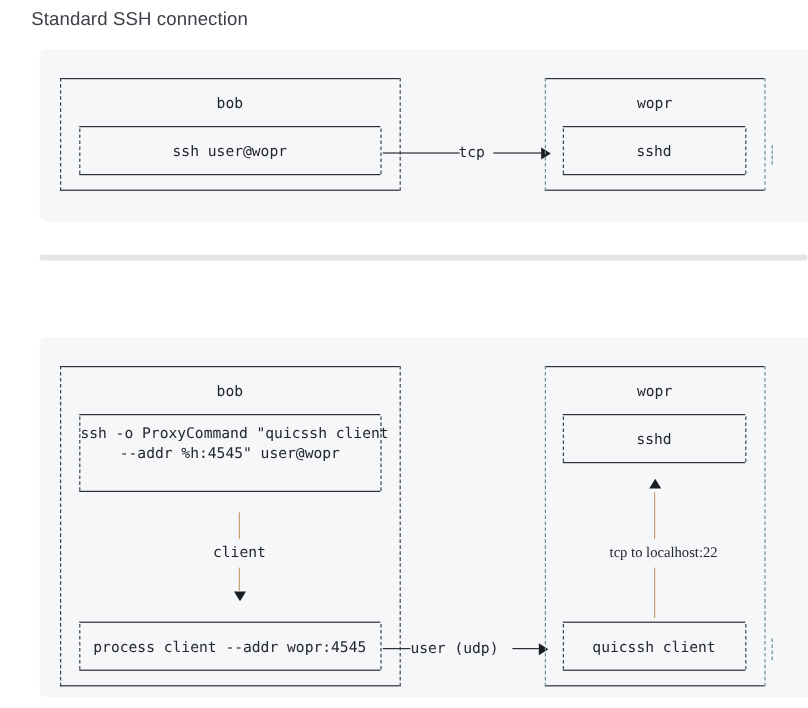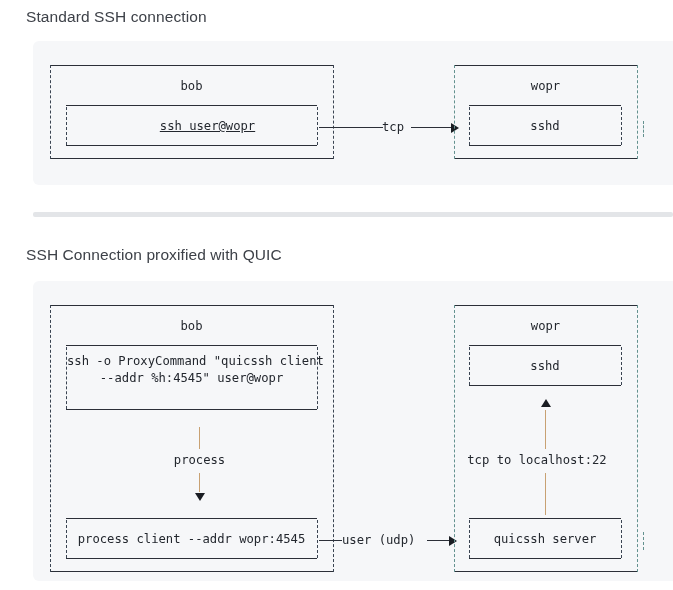--- a/index.html
+++ b/index.html
@@ -139,21 +139,21 @@
         <div class="vline-dashed" style="left:17px;  top:24px;  height:94px;"></div>
         <div class="vline-dashed" style="left:300px; top:24px;  height:94px;"></div>
         <div class="mono center" style="left:17px; top:37px; width:283px;">bob</div>
       </div>
 
       <div>
         <div class="hline" style="left:33px;  top:64px;  width:251px;"></div>
         <div class="hline" style="left:33px;  top:104px; width:251px;"></div>
         <div class="vline-dashed" style="left:33px;  top:66px;  height:38px;"></div>
         <div class="vline-dashed" style="left:284px; top:66px;  height:38px;"></div>
-        <div class="mono center" style="left:49px; top:77px; width:251px;text-decoration:underline;">ssh user@wopr</div>
+        <div class="mono center" style="left:33px; top:77px; width:251px;">ssh user@wopr</div>
       </div>
 
       <div>
         <div class="hline" style="left:286px; top:86px; width:64px;"></div>
         <div class="hline" style="left:378px; top:86px; width:42px;"></div>
         <div class="arrow-right" style="left:418px; top:82px;"></div>
         <div class="mono" style="left:349px; top:78px;">tcp</div>
       </div>
 
       <div>
@@ -172,21 +172,20 @@
         <div class="mono center" style="left:436px; top:77px; width:152px;">sshd</div>
       </div>
 
       <div class="vline-dashed teal" style="left:610px; top:80px; height:16px;"></div>
 
     </div>
   </div>
 
   <div class="section-divider" id="divider-1"></div>
 
-  <div class="heading" id="heading-2">SSH Connection proxified with QUIC</div>
 
   <div class="diagram-panel" id="panel-2">
     <div class="ascii-canvas">
 
       <div>
         <div class="hline" style="left:17px;  top:24px;  width:283px;"></div>
         <div class="hline" style="left:17px;  top:290px; width:283px;"></div>
         <div class="vline-dashed" style="left:17px;  top:24px;  height:267px;"></div>
         <div class="vline-dashed" style="left:300px; top:24px;  height:267px;"></div>
         <div class="mono center" style="left:17px; top:37px; width:283px;">bob</div>
@@ -196,21 +195,21 @@
         <div class="hline" style="left:33px;  top:64px;  width:251px;"></div>
         <div class="hline" style="left:33px;  top:128px; width:251px;"></div>
         <div class="vline-dashed" style="left:33px;  top:66px;  height:62px;"></div>
         <div class="vline-dashed" style="left:284px; top:66px;  height:62px;"></div>
         <div class="mono" style="left:34px; top:72px;">ssh -o ProxyCommand "quicssh client</div>
         <div class="mono center" style="left:33px; top:89px; width:251px;">--addr %h:4545" user@wopr</div>
       </div>
 
       <div>
         <div class="vline-solid tanline" style="left:166px; top:146px; height:22px; border-left:1.3px solid #c8a173;"></div>
-        <div class="mono center" style="left:100px; top:171px; width:133px;">process</div>
+        <div class="mono center" style="left:100px; top:171px; width:133px;">client</div>
         <div class="vline-solid" style="left:166px; top:192px; height:19px; border-left:1.3px solid #c8a173;"></div>
         <div class="arrow-down" style="left:162px; top:212px;"></div>
       </div>
 
       <div>
         <div class="hline" style="left:33px;  top:237px; width:251px;"></div>
         <div class="hline" style="left:33px;  top:277px; width:251px;"></div>
         <div class="vline-dashed" style="left:33px;  top:239px; height:38px;"></div>
         <div class="vline-dashed" style="left:284px; top:239px; height:38px;"></div>
         <div class="mono center" style="left:33px; top:250px; width:251px;">process client --addr wopr:4545</div>
@@ -235,30 +234,30 @@
         <div class="hline" style="left:436px; top:64px;  width:152px;"></div>
         <div class="hline" style="left:436px; top:104px; width:152px;"></div>
         <div class="vline-dashed" style="left:436px; top:66px;  height:38px;"></div>
         <div class="vline-dashed" style="left:588px; top:66px;  height:38px;"></div>
         <div class="mono center" style="left:436px; top:77px; width:152px;">sshd</div>
       </div>
 
       <div>
         <div class="arrow-up" style="left:508px; top:118px;"></div>
         <div class="vline-solid" style="left:512px; top:129px; height:39px; border-left:1.3px solid #c8a173;"></div>
-        <div class="mono center" style="left:420px; top:171px; width:168px;">tcp to localhost:22</div>
+        <div class="mono center" style="left:436px; top:171px; width:168px;font-family:Liberation Serif, serif;">tcp to localhost:22</div>
         <div class="vline-solid" style="left:512px; top:192px; height:42px; border-left:1.3px solid #c8a173;"></div>
       </div>
 
       <div>
         <div class="hline" style="left:436px; top:237px; width:152px;"></div>
         <div class="hline" style="left:436px; top:277px; width:152px;"></div>
         <div class="vline-dashed" style="left:436px; top:239px; height:38px;"></div>
         <div class="vline-dashed" style="left:588px; top:239px; height:38px;"></div>
-        <div class="mono center" style="left:436px; top:250px; width:152px;">quicssh server</div>
+        <div class="mono center" style="left:436px; top:250px; width:152px;">quicssh client</div>
       </div>
 
       <div class="vline-dashed teal" style="left:610px; top:251px; height:18px;"></div>
 
     </div>
   </div>
 
 </div>
 
 </body></html>

